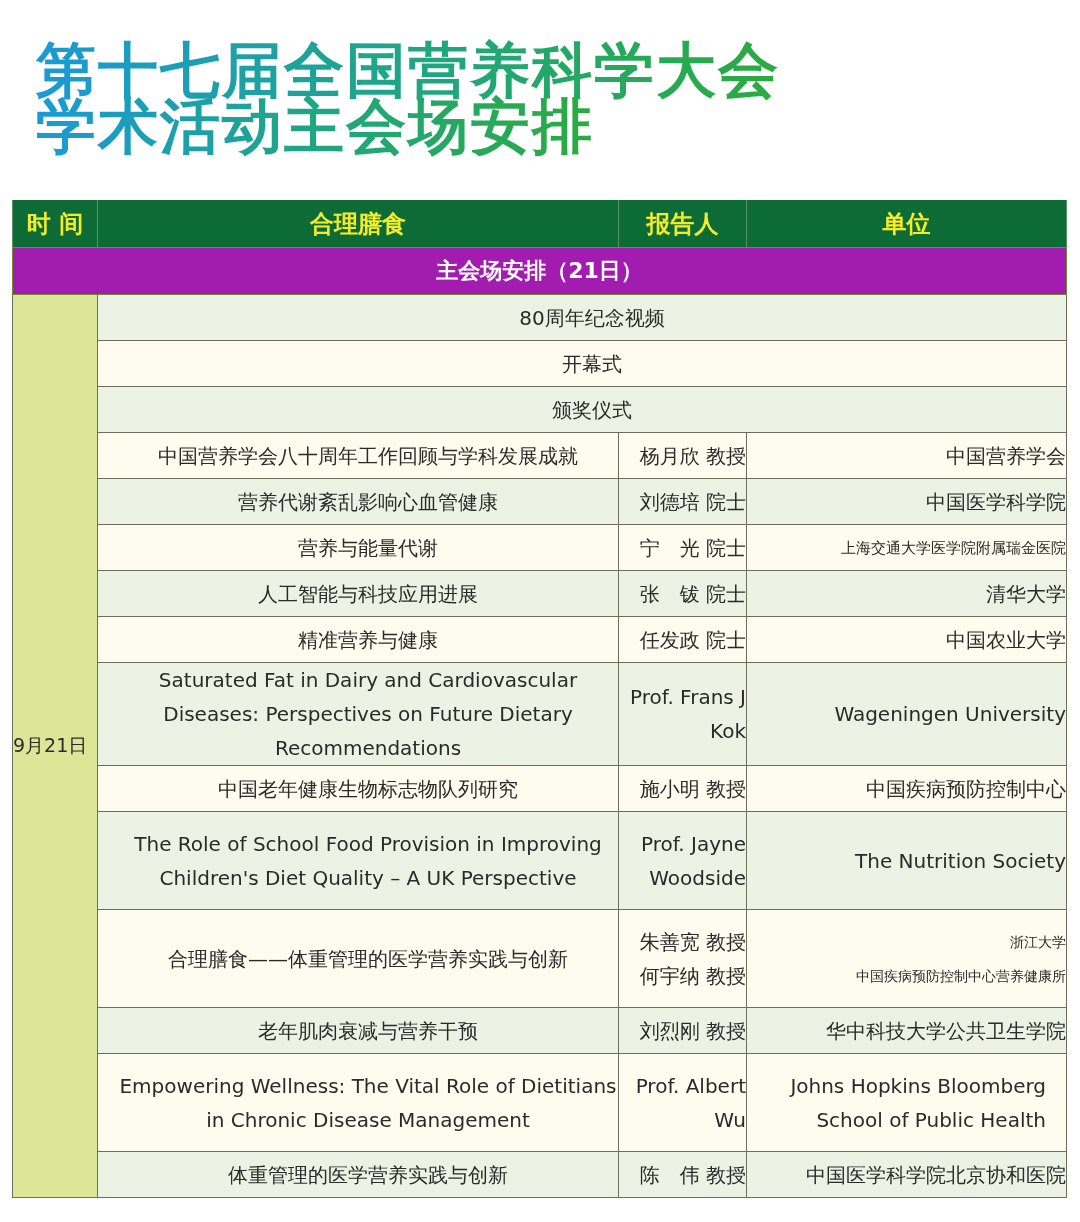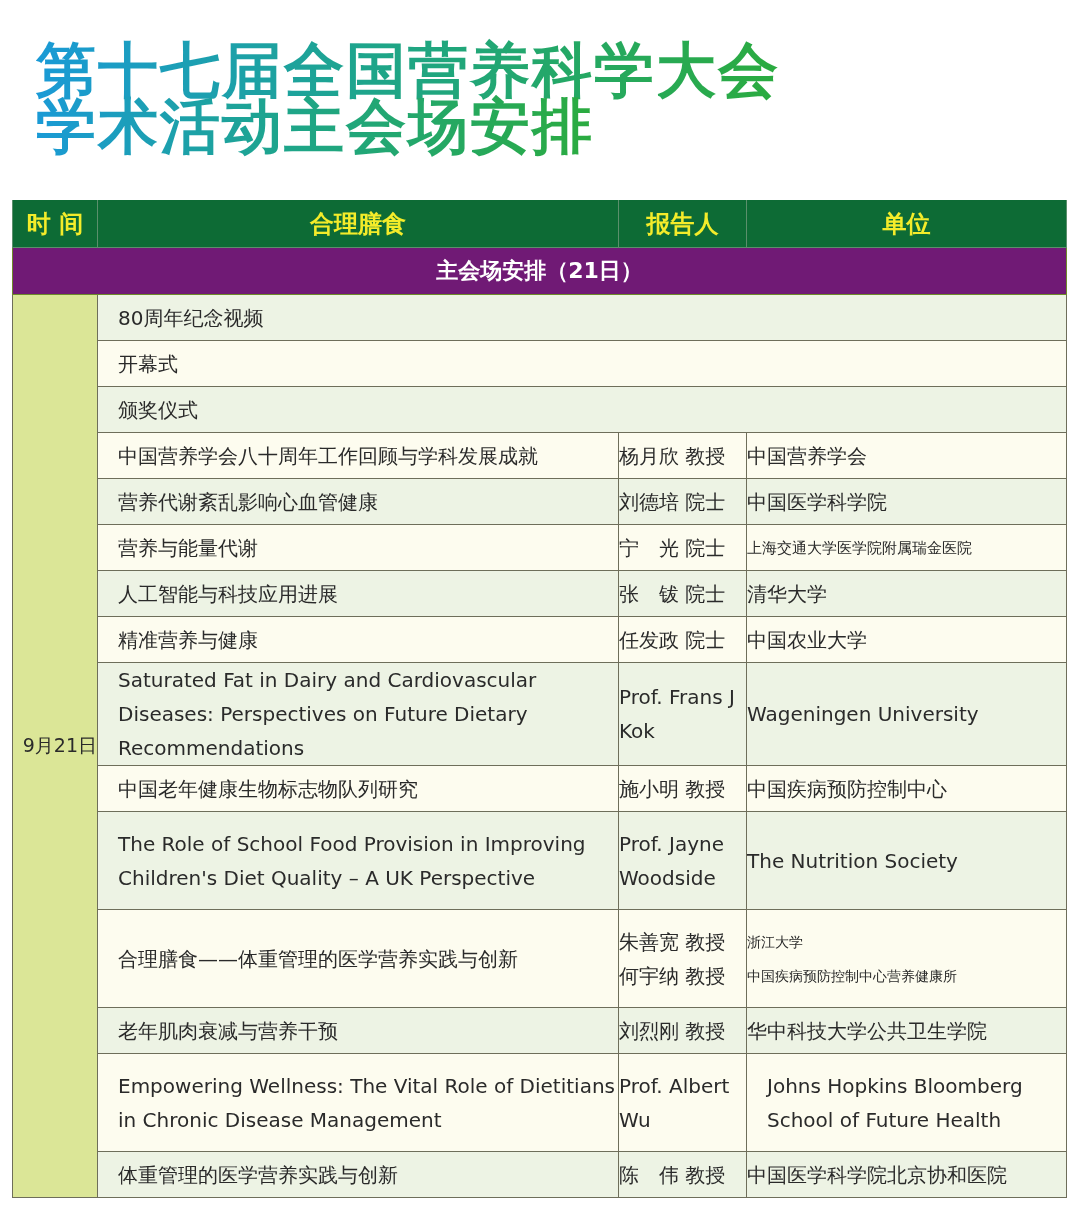--- a/index.html
+++ b/index.html
@@ -4,26 +4,26 @@
 <style>
   html, body { margin: 0; padding: 0; background: #ffffff; }
   body { width: 1080px; height: 1222px; position: relative; overflow: hidden; font-family: "DejaVu Sans", "Liberation Sans", sans-serif; }
   .title { position: absolute; left: 0; width: 876px; text-align: left; font-weight: bold; font-size: 60px; letter-spacing: 2px; line-height: 1; margin-left: 36px; }
   .title span { background: linear-gradient(90deg, #1a9ad6 0%, #1ea58a 45%, #2bab3f 100%); -webkit-background-clip: text; background-clip: text; color: transparent; }
   .t1 { top: 40px; }
   .t2 { top: 96px; }
   table { position: absolute; left: 12px; top: 200px; width: 1054px; border-collapse: collapse; table-layout: fixed; border-radius: 13px; }
   td, th { border: 1px solid #6e6e5a; padding: 0; font-size: 20px; color: #2a2a2a; }
   th { background: #0d6b35; color: #f4ec2a; font-weight: bold; font-size: 24px; height: 47px; border-color: #5b8f6c; border-top: none; }
-  .sec td { background: #701a75; color: #ffffff; font-weight: bold; font-size: 22px; text-align: center; height: 46px; border-color: #6e8a2a; }
-  .date { background: #dbe697; text-align: right; font-size: 19px; vertical-align: middle; }
+  .sec td { background: #a21caf; color: #ffffff; font-weight: bold; font-size: 22px; text-align: center; height: 46px; border-color: #6e8a2a; }
+  .date { background: #dbe697; text-align: left; font-size: 19px; vertical-align: middle; }
   .g { background: #edf3e4; }
   .c { background: #fdfcef; }
-  td.topic { padding-left: 20px; text-align: left; line-height: 34px; margin-left: 36px; }
-  td.spk, td.org { text-align: left; line-height: 34px; }
+  td.topic { padding-left: 20px; text-align: center; line-height: 34px; margin-left: 36px; }
+  td.spk, td.org { text-align: right; line-height: 34px; }
   td.org { white-space: nowrap; margin-left: 20px; }
   .h47 { height: 46px; }
   .h95 { height: 98px; }
 </style>
 </head>
 <body>
 
 <div class="title t1"><span>第十七届全国营养科学大会</span></div>
 <div class="title t2"><span>学术活动主会场安排</span></div>
 
@@ -107,21 +107,21 @@
     </td>
   </tr>
   <tr class="h47">
     <td class="topic g">老年肌肉衰减与营养干预</td>
     <td class="spk g">刘烈刚 教授</td>
     <td class="org g">华中科技大学公共卫生学院</td>
   </tr>
   <tr class="h95">
     <td class="topic c">Empowering Wellness: The Vital Role of Dietitians in Chronic Disease Management</td>
     <td class="spk c">Prof. Albert Wu</td>
-    <td class="org c" style="white-space:normal; padding:0 20px">Johns Hopkins Bloomberg School of Future Health</td>
+    <td class="org c" style="white-space:normal; padding:0 20px">Johns Hopkins Bloomberg School of Public Health</td>
   </tr>
   <tr class="h47">
     <td class="topic g">体重管理的医学营养实践与创新</td>
     <td class="spk g">陈　伟 教授</td>
     <td class="org g">中国医学科学院北京协和医院</td>
   </tr>
 </tbody>
   </table>
 
 </body></html>

